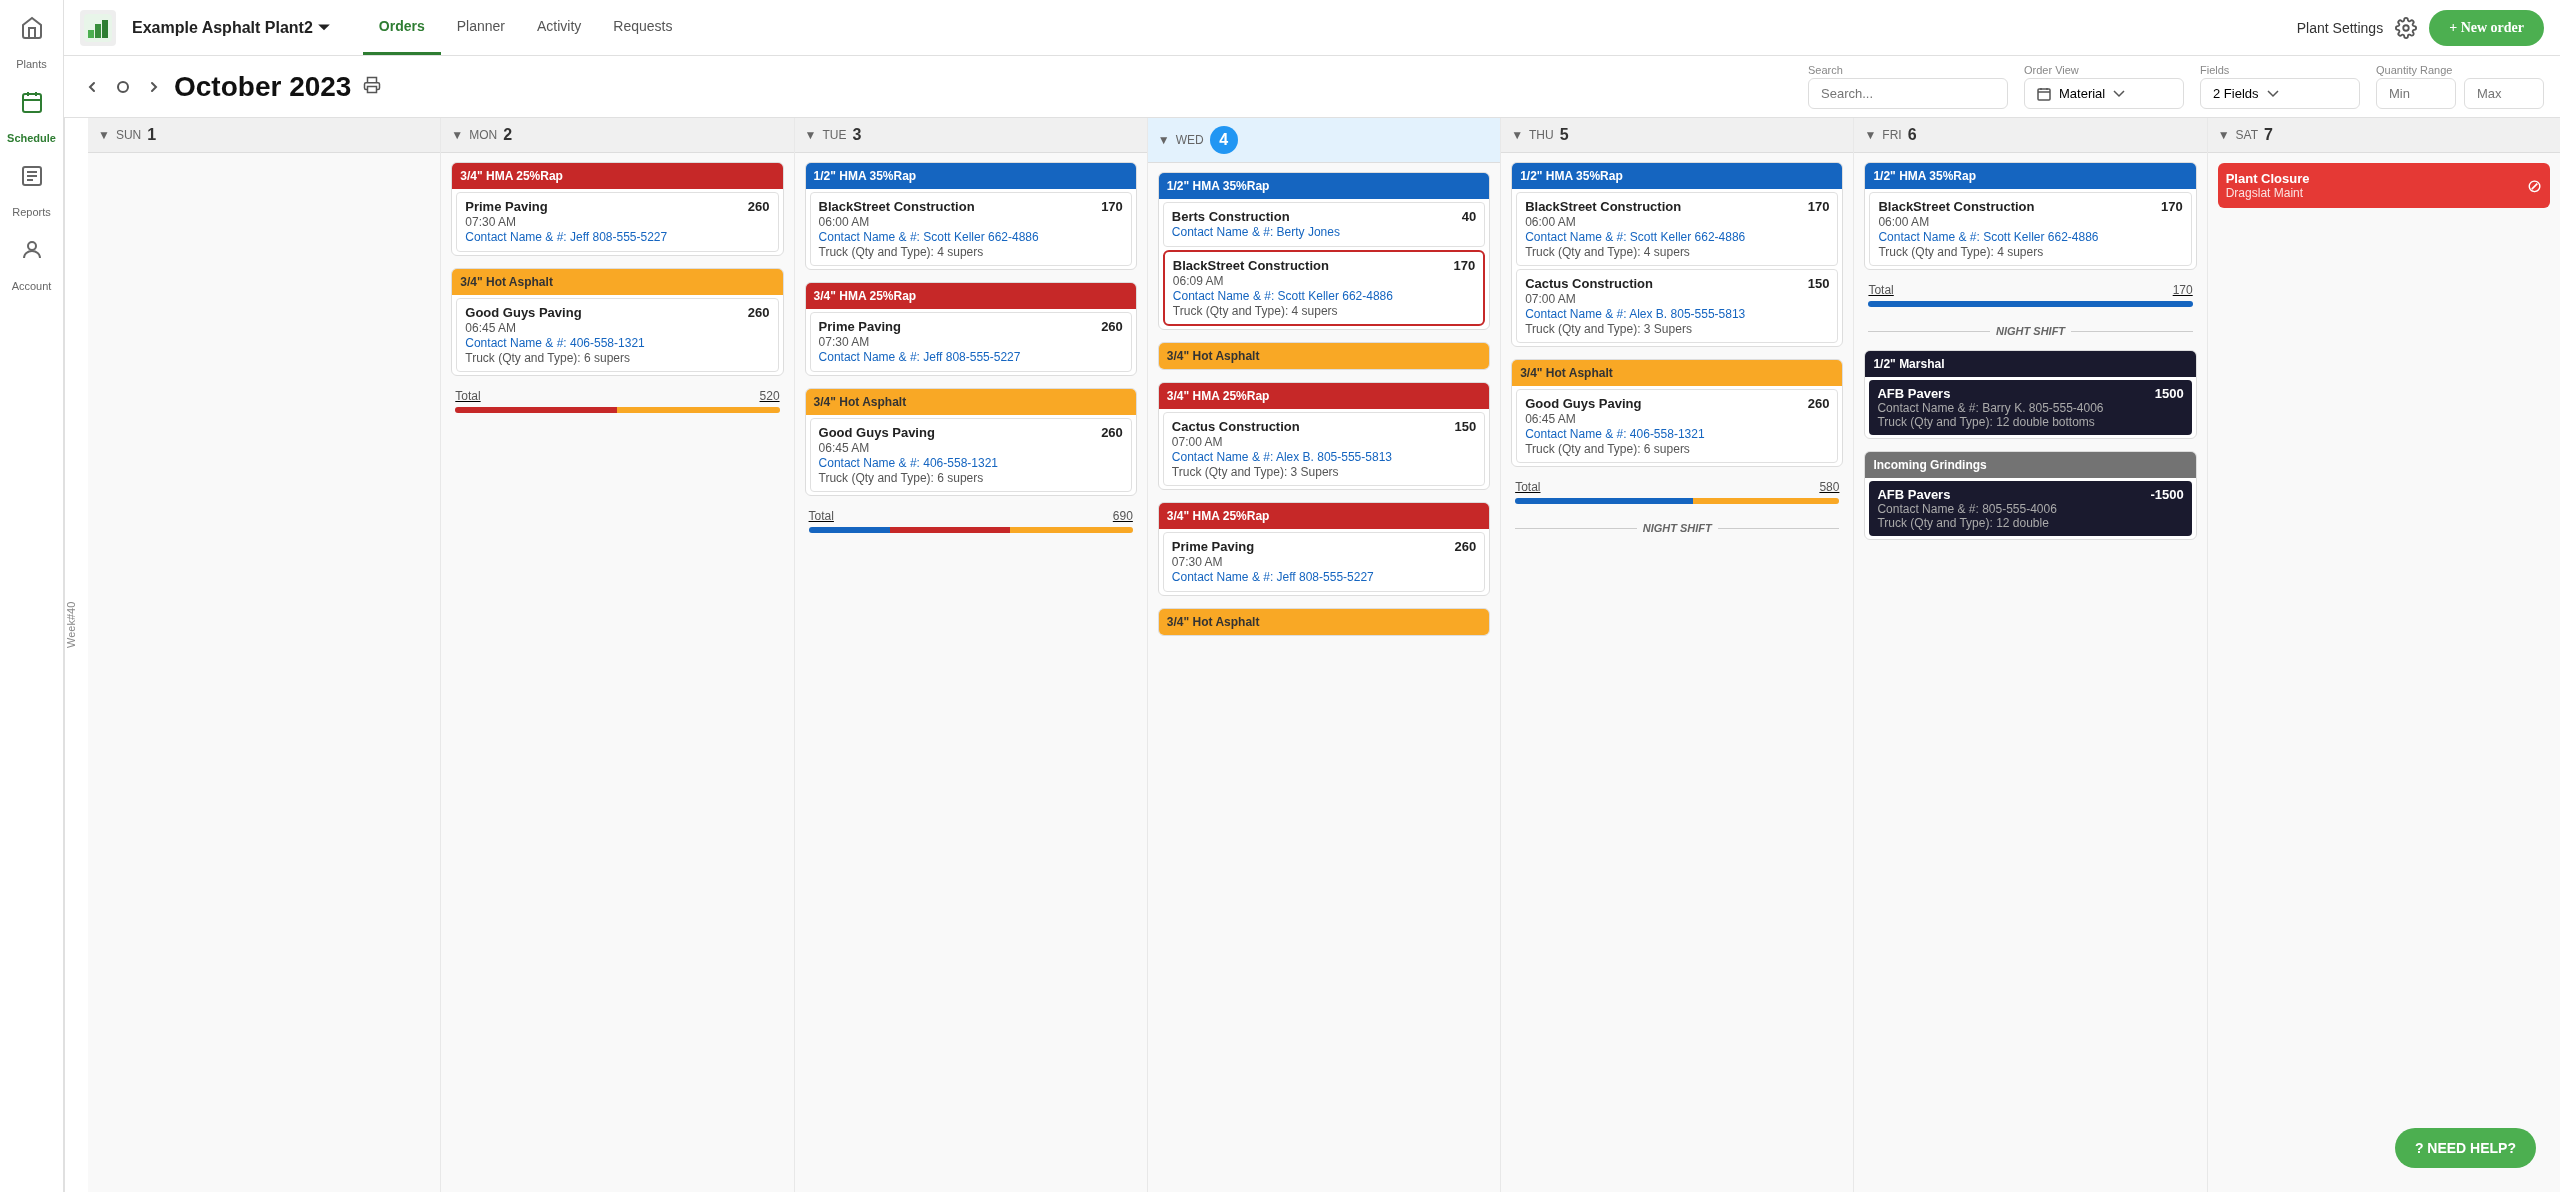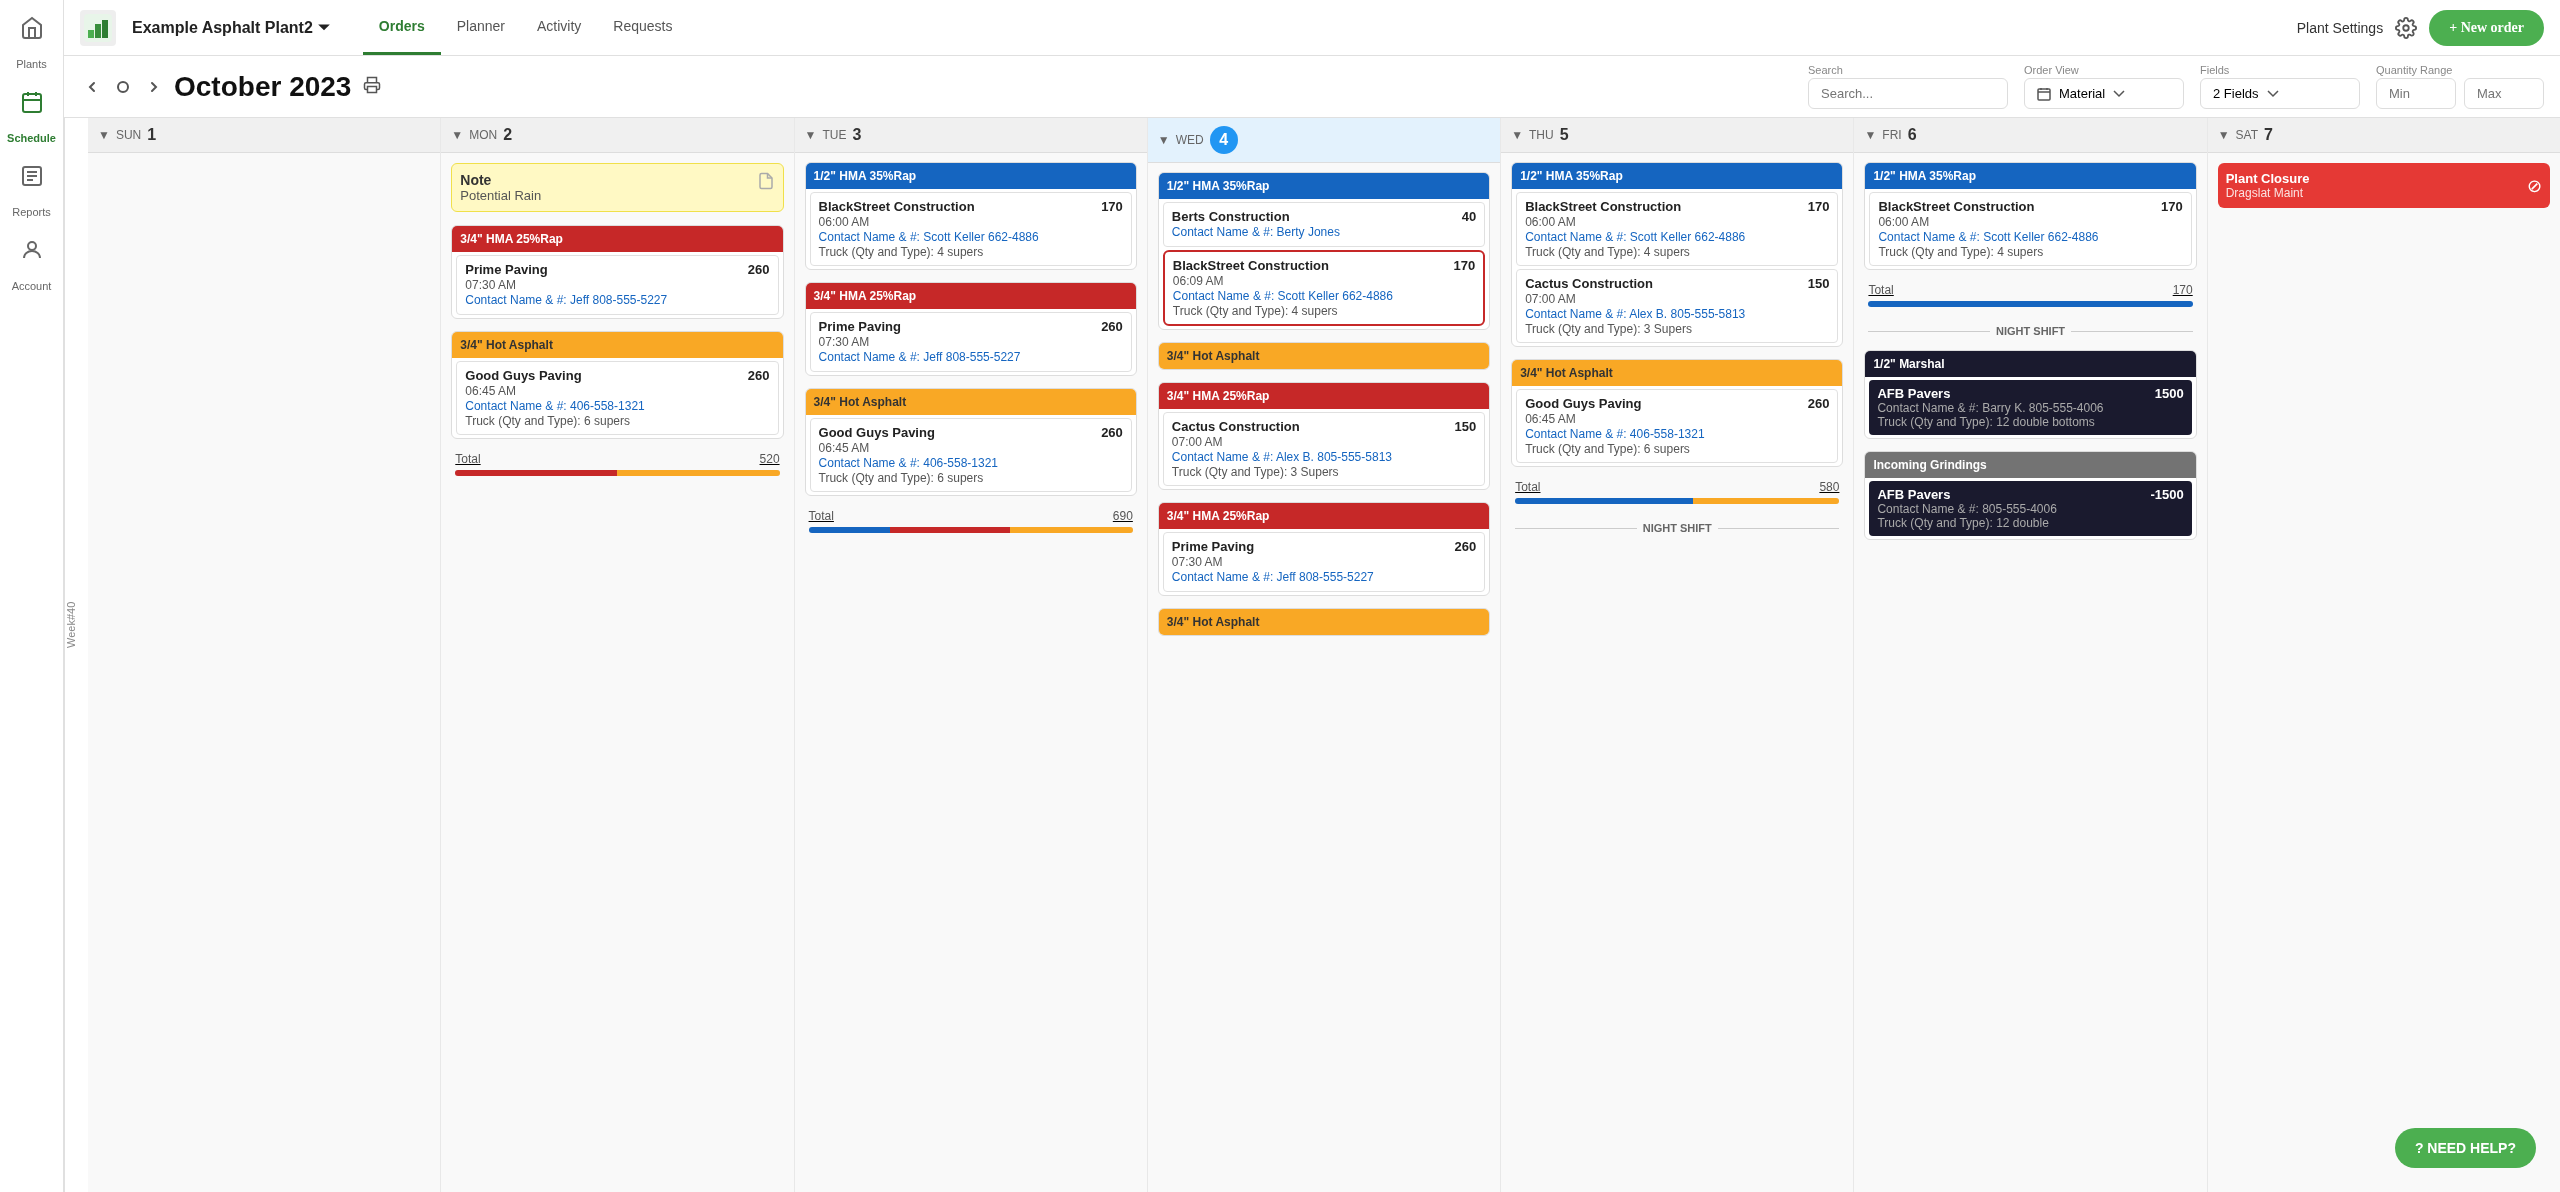--- a/index.html
+++ b/index.html
@@ -129,21 +129,21 @@
     .note-card {
       background: #fff9c4; border: 1px solid #f0e04a; border-radius: 6px;
       padding: 8px; margin: 4px; display: flex; align-items: flex-start; justify-content: space-between;
     }
     .note-title { font-weight: 700; font-size: 14px; color: #333; }
     .note-content { font-size: 13px; color: #555; }
 
     
     .night-shift-divider {
       display: flex; align-items: center; padding: 4px 8px; gap: 6px;
-      font-size: 11px; font-weight: 600; color: #666;
+      font-size: 11px; font-weight: 600; color: #666; font-style: italic;
     }
     .divider-line { flex: 1; height: 1px; background: #ccc; }
 
     
     .plant-closure-card {
       background: #e53935; border-radius: 6px; padding: 8px; margin: 4px;
       display: flex; align-items: center; justify-content: space-between;
     }
     .plant-closure-title { font-weight: 700; color: #fff; font-size: 13px; }
     .plant-closure-sub { font-size: 12px; color: rgba(255,255,255,0.85); }
@@ -322,30 +322,20 @@
       <div class="day-column">
         <div class="day-header">
           <div class="day-header-left">
             <button class="day-dropdown">▼</button>
             <span class="day-name">MON</span>
             <span class="day-num">2</span>
           </div>
         </div>
         <div class="day-content">
 
-          <div class="note-card">
-            <div>
-              <div class="note-title">Note</div>
-              <div class="note-content">Potential Rain</div>
-            </div>
-            <svg width="18" height="18" viewBox="0 0 24 24" fill="none" stroke="#aaa" stroke-width="2">
-                <path d="M14 2H6a2 2 0 0 0-2 2v16a2 2 0 0 0 2 2h12a2 2 0 0 0 2-2V8z"></path>
-                <polyline points="14 2 14 8 20 8"></polyline>
-              </svg>
-          </div>
 
           <div class="section-wrapper">
             <div class="material-header hma-red">3/4" HMA 25%Rap</div>
             <div class="section-orders">
               <div class="order-card">
                 <div class="order-company">
                   <span>Prime Paving</span>
                     <span class="order-qty">260</span>
                 </div>
                 <div class="order-time">07:30 AM</div>

